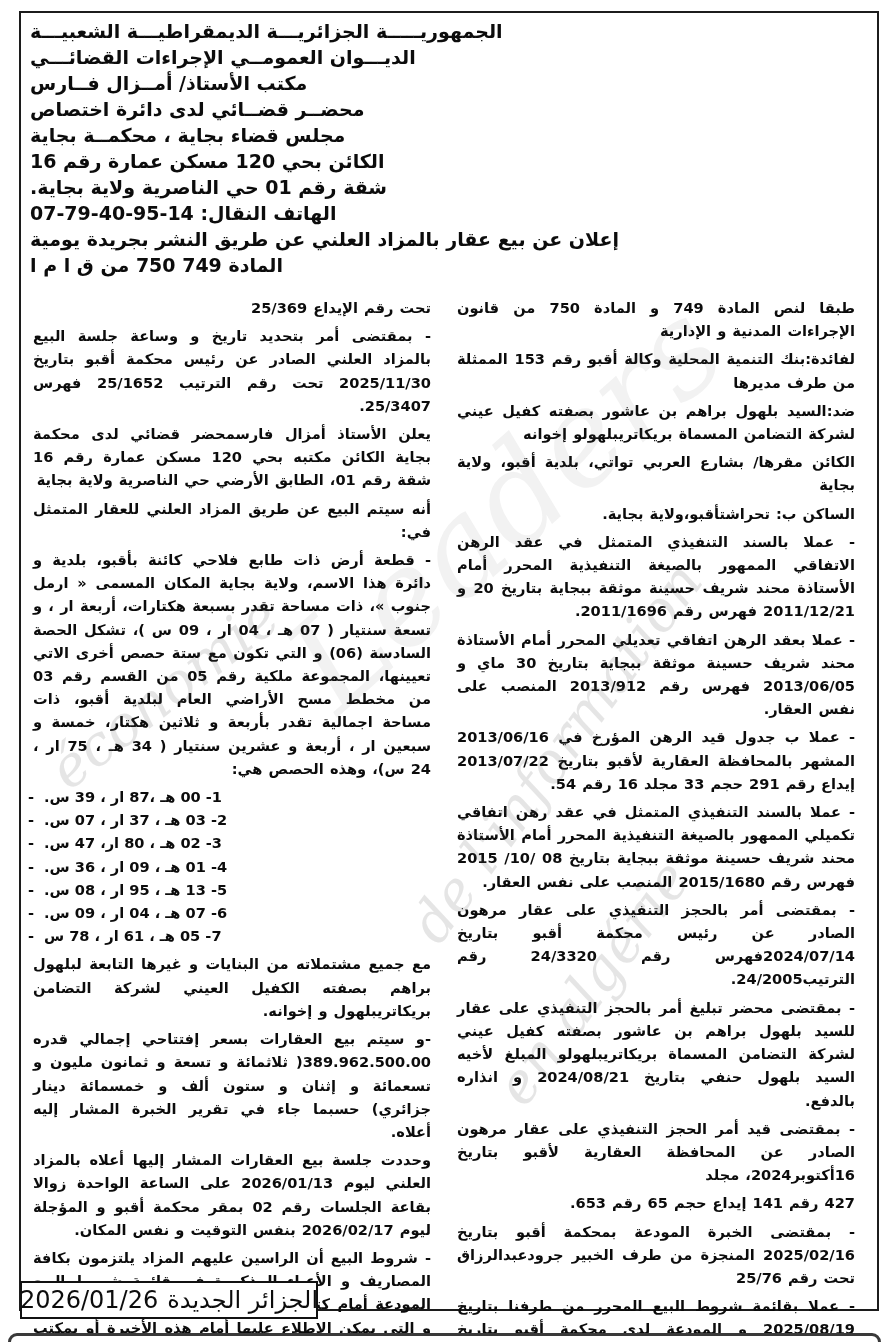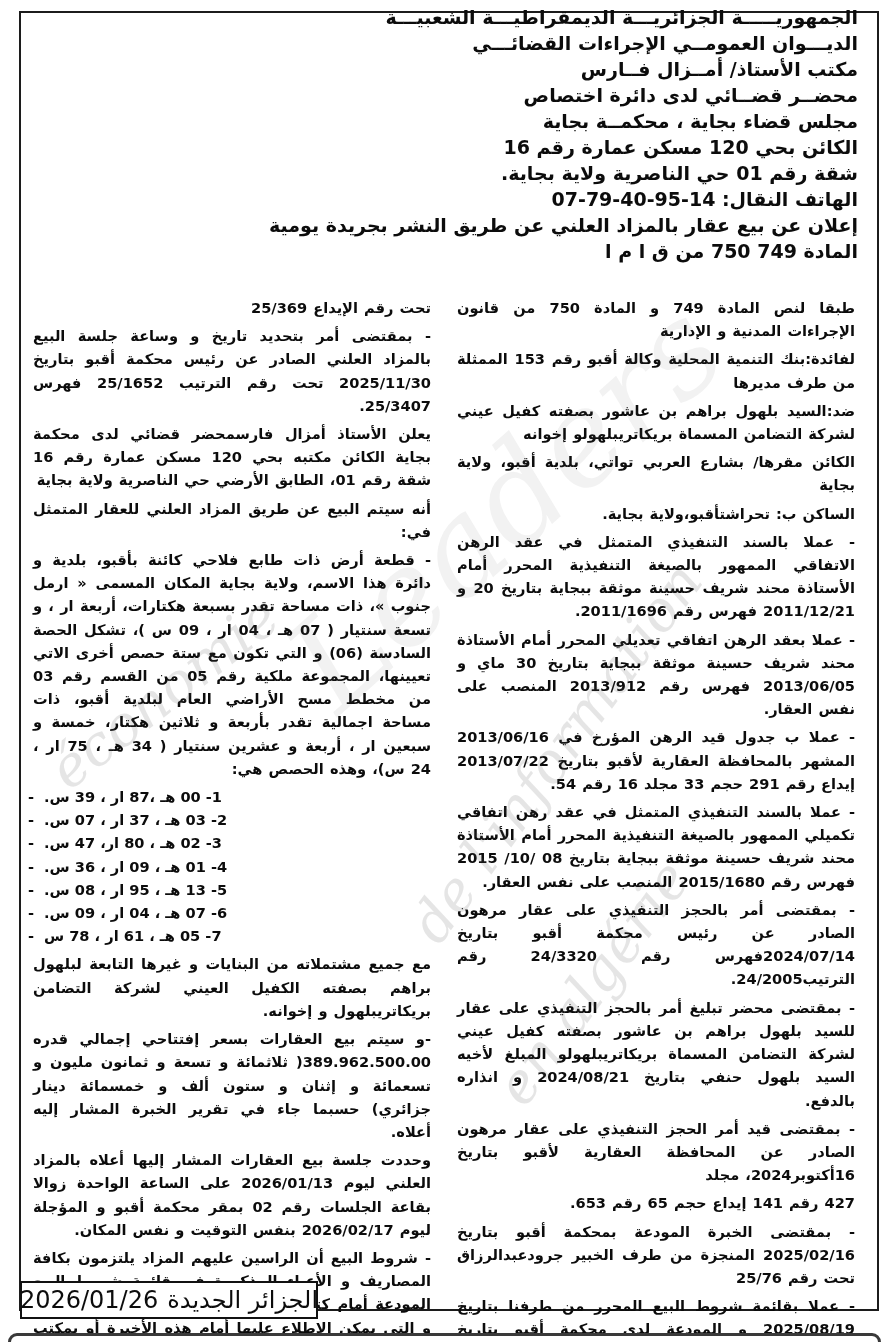--- a/index.html
+++ b/index.html
@@ -8,22 +8,22 @@
     background:#ffffff;
     font-family:"DejaVu Sans",sans-serif;
     color:#0c0c0c;
   }
   .doc-border{
     position:absolute;left:19px;top:11px;width:860px;height:1300px;
     border:2px solid #1c1c1c;box-sizing:border-box;background:transparent;
   }
   
   .header{
-    position:absolute;top:4px;left:30px;width:828px;
-    direction:rtl;text-align:right;z-index:2;
+    position:absolute;top:18px;left:30px;width:828px;
+    direction:rtl;text-align:left;z-index:2;
   }
   .h-line{
     font-size:19px;font-weight:bold;line-height:26px;white-space:nowrap;
   }
   
   .columns{
     position:absolute;top:291px;left:28px;width:832px;
     display:flex;direction:rtl;gap:16px;z-index:2;
   }
   .col{width:408px;direction:rtl;}

